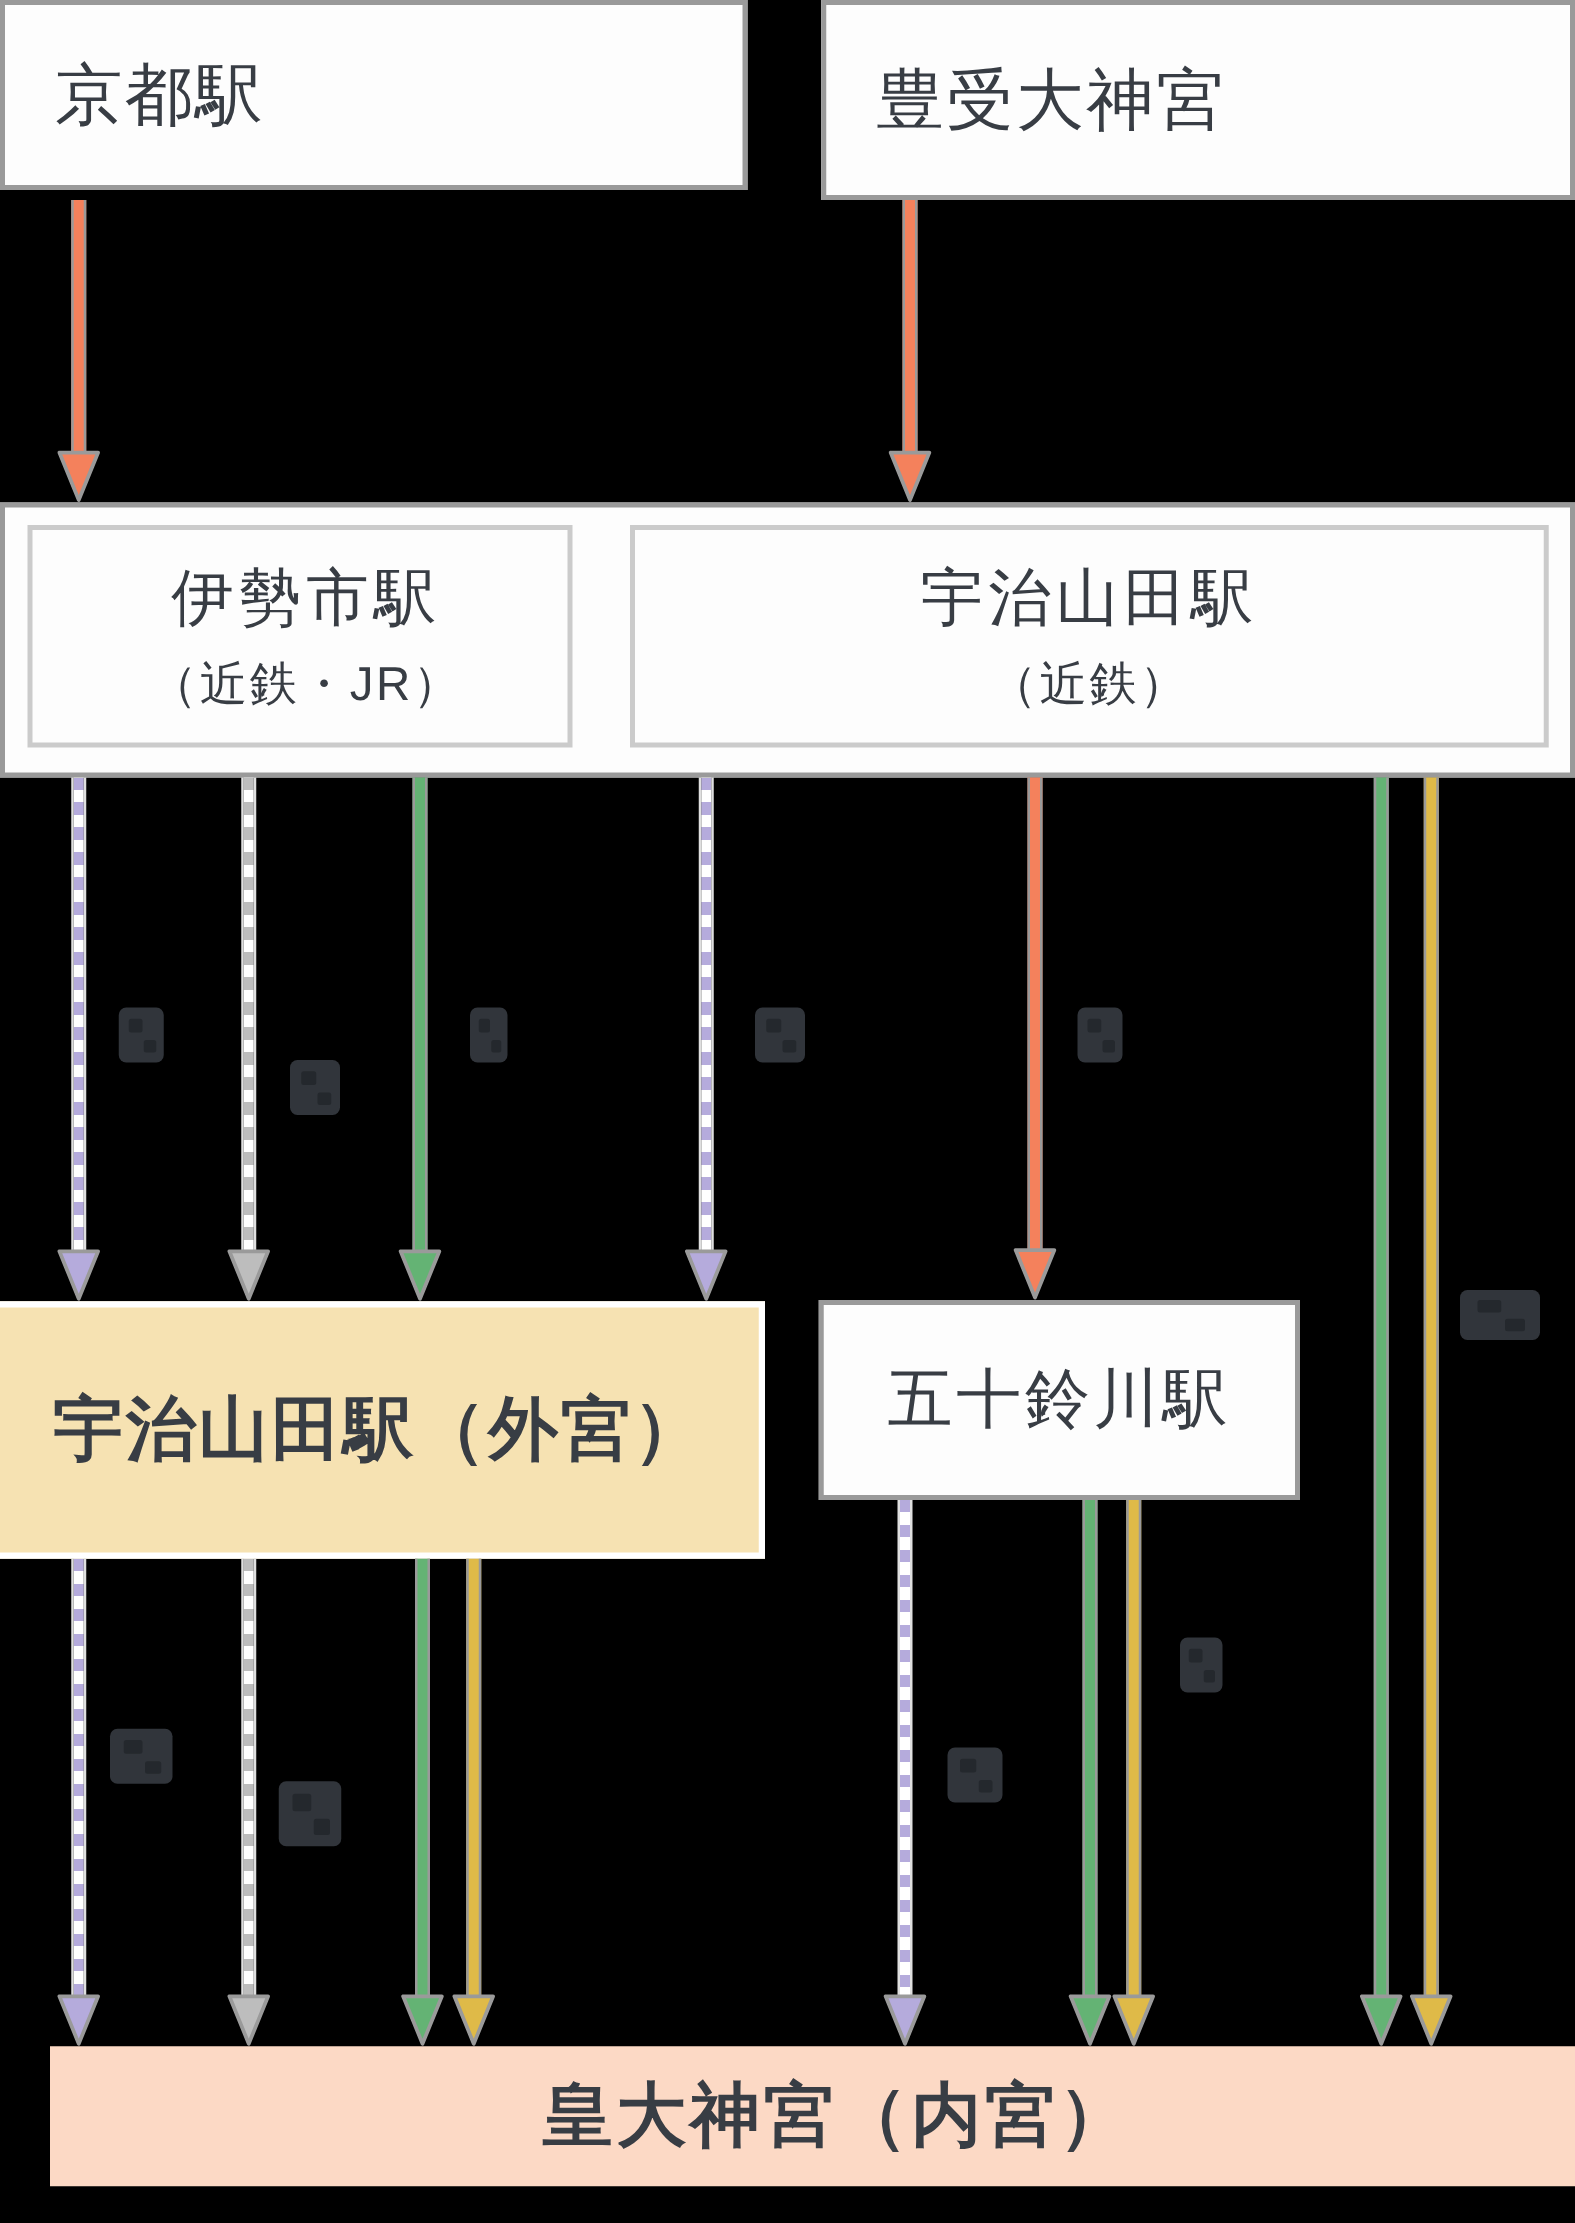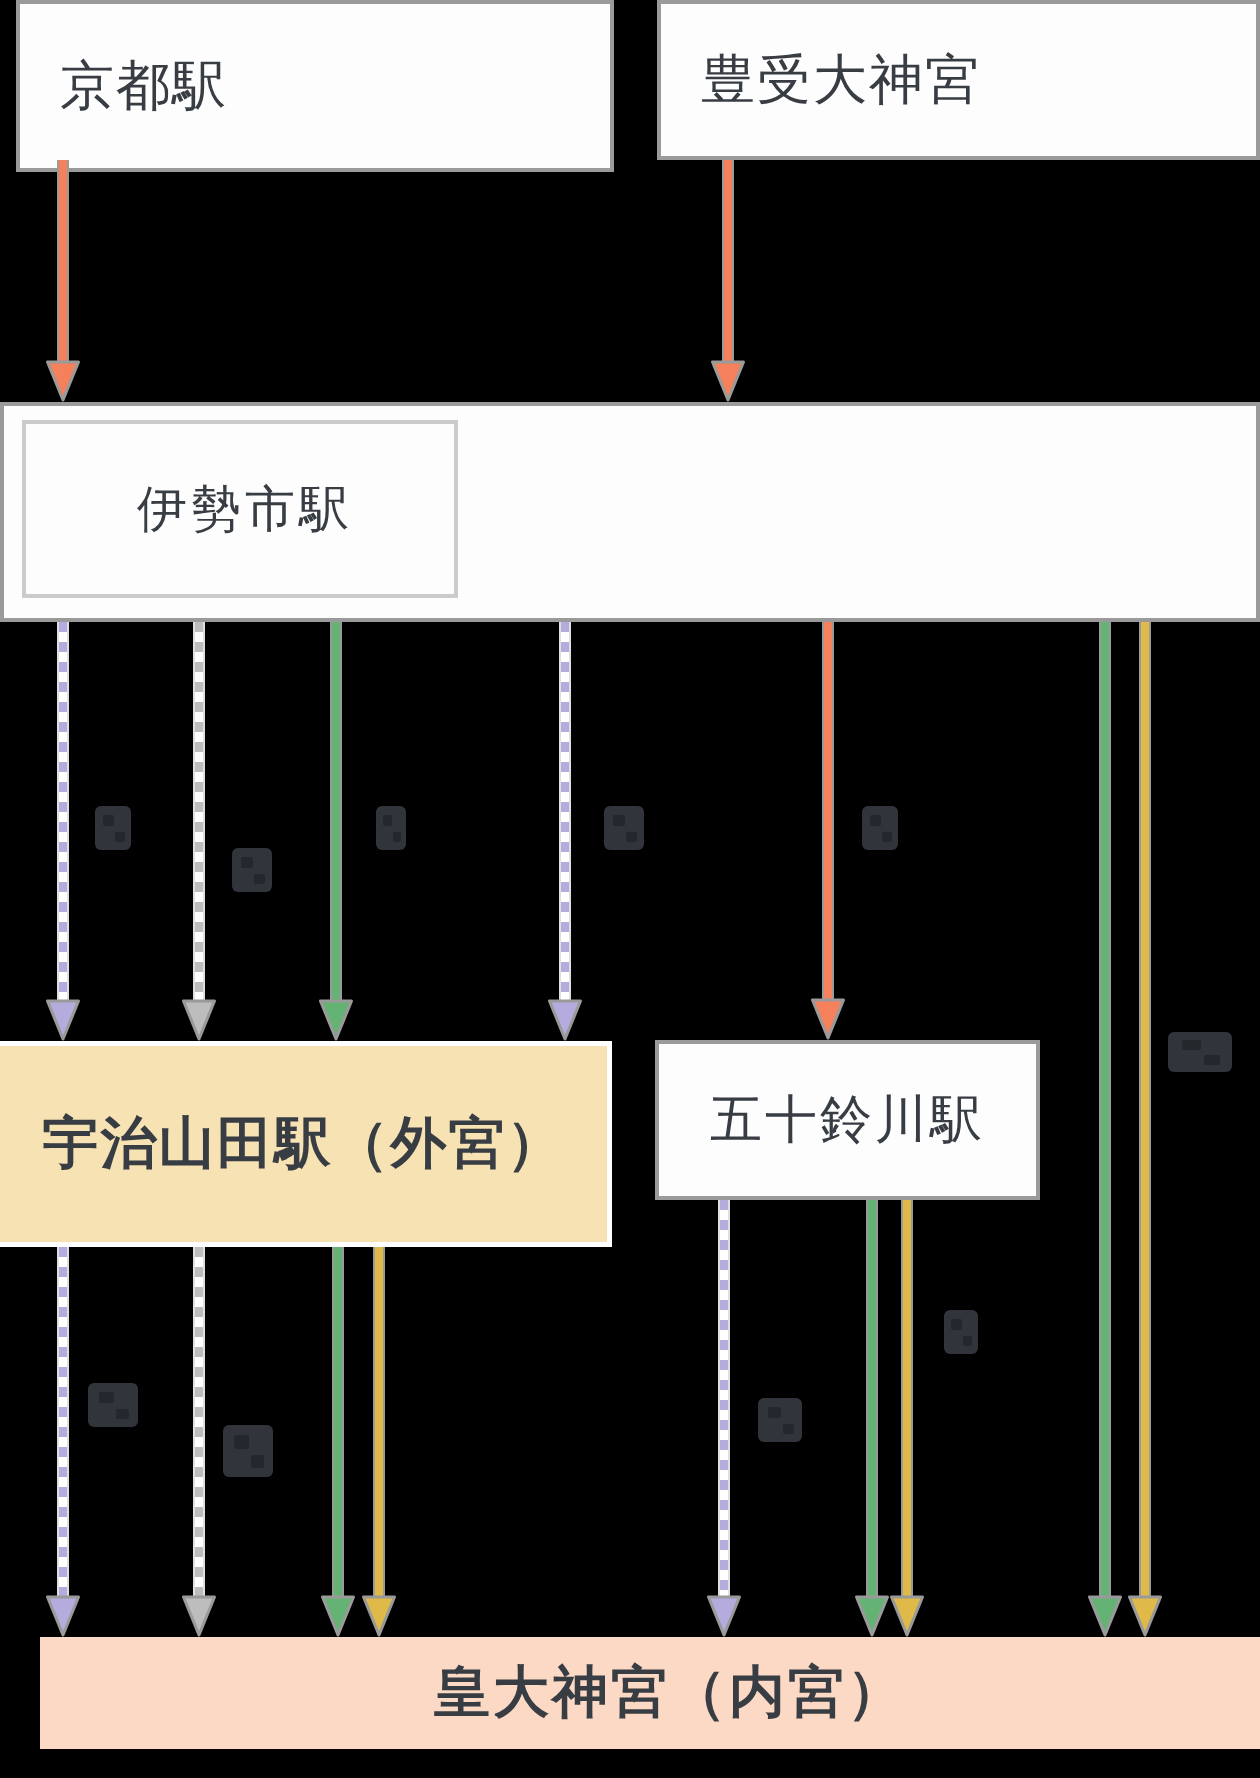--- a/index.html
+++ b/index.html
@@ -27,30 +27,35 @@
   .head{position:absolute;}
   .mode-icon{position:absolute;background:#31353b;border-radius:6px;}
   .mode-icon .inner{position:absolute;left:22%;top:20%;width:30%;height:26%;background:#24282d;border-radius:2px;}
   .mode-icon .inner2{position:absolute;right:18%;bottom:18%;width:26%;height:24%;background:#24282d;border-radius:2px;}
 </style>
 </head>
 <body>
 
 <div class="stage">
 
-  <div class="box border-dark toprow" style="left:16px;top:0;width:598px;height:172px;font-family:Liberation Serif, serif;">
+  <div class="box border-dark toprow" style="left:0;top:0;width:598px;height:152px;font-family:Liberation Serif, serif;">
     <div class="t1">京都駅</div>
   </div>
   <div class="box border-dark toprow" style="left:657px;top:0;width:603px;height:160px;">
     <div class="t1">豊受大神宮</div>
   </div>
 
   <div class="strip2" style="left:0;top:402px;width:1260px;height:220px;"></div>
   <div class="box border-light station2" style="left:22px;top:420px;width:436px;height:178px;padding-left:10px;">
     <div class="t1">伊勢市駅</div>
+    <div class="t2">（近鉄・JR）</div>
+  </div>
+  <div class="box border-light station2" style="left:504px;top:420px;width:735px;height:178px;">
+    <div class="t1">宇治山田駅</div>
+    <div class="t2">（近鉄）</div>
   </div>
 
   <div class="box geku shrine" style="left:-5px;top:1041px;width:617px;height:206px;">
     <div class="t1">宇治山田駅（外宮）</div>
   </div>
 
   <div class="box border-dark shrine" style="left:655px;top:1040px;width:385px;height:160px;">
     <div class="t1" style="font-size:52px;font-weight:500;letter-spacing:3px;text-align:right;">五十鈴川駅</div>
   </div>
 

